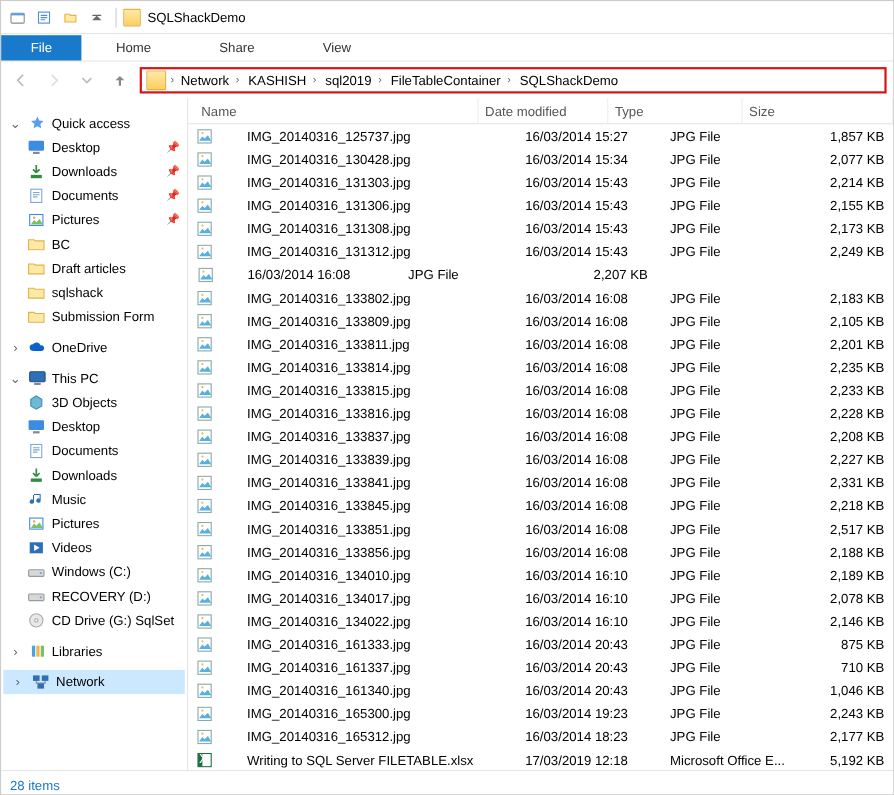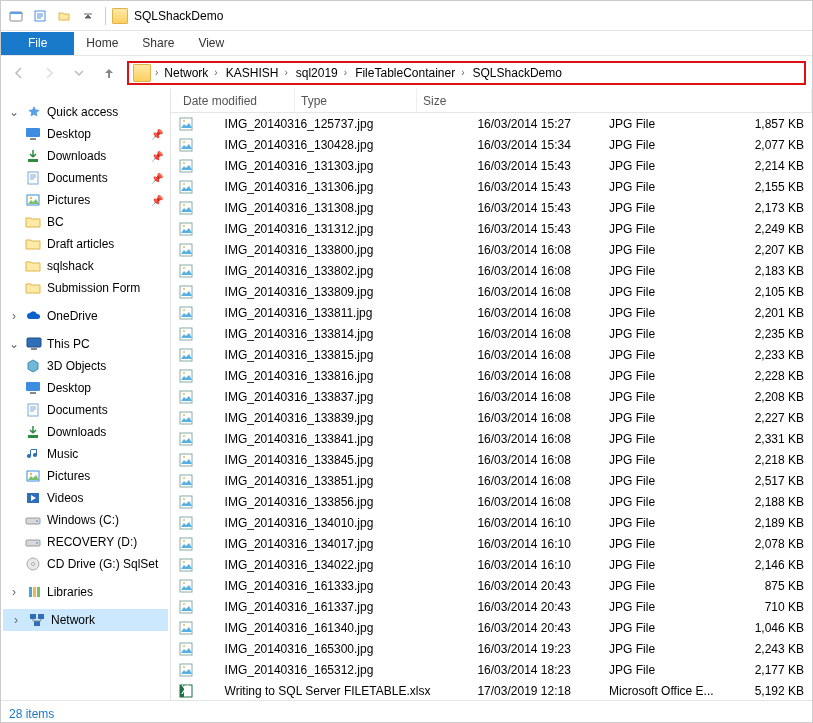--- a/index.html
+++ b/index.html
@@ -4,21 +4,21 @@
 <style>
 * { margin:0; padding:0; box-sizing:border-box; font-family:"Segoe UI",Tahoma,sans-serif; font-size:12px; }
 body { background:#fff; width:813px; height:723px; overflow:hidden; border:1px solid #ccc; }
 .titlebar { height:30px; display:flex; align-items:center; padding:0 4px; border-bottom:1px solid #e5e5e5; }
 .titlebar .qat { display:flex; align-items:center; gap:2px; }
 .titlebar .qat-item { width:22px; height:22px; display:flex; align-items:center; justify-content:center; }
 .titlebar .divider { width:1px; height:18px; background:#ccc; margin:0 6px; }
 .titlebar .title-icon { width:16px; height:16px; background:linear-gradient(#ffe9a6,#fccf5f); border:1px solid #e0b44a; border-radius:1px; margin-right:6px; }
 .titlebar .title { color:#000; }
 .ribbon-tabs { height:24px; display:flex; align-items:flex-end; }
-.tab { padding:4px 12px 5px; color:#333; cursor:default; }
+.tab { padding:4px 31px 5px; color:#333; cursor:default; }
 .tab.file { background:#1979ca; color:#fff; padding:4px 27px 5px; }
 .addrrow { height:34px; display:flex; align-items:center; padding:2px 6px; gap:6px; border-top:1px solid #e5e5e5; }
 .nav-btn { width:24px; height:24px; display:flex; align-items:center; justify-content:center; color:#bbb; }
 .addrbar { flex:1; height:24px; border:2px solid #d11; display:flex; align-items:center; padding:0 4px; gap:4px; }
 .addr-icon { width:18px; height:18px; background:linear-gradient(#ffe9a6,#fccf5f); border:1px solid #e0b44a; border-radius:1px; }
 .addr-seg { padding:2px 2px; color:#000; display:flex; align-items:center; gap:6px; }
 .addr-chev { color:#666; font-size:10px; }
 .content { display:flex; height:calc(100% - 30px - 24px - 34px - 22px); }
 .sidebar { width:170px; border-right:1px solid #e5e5e5; padding:6px 2px; overflow:hidden; }
 .nav-group-header { display:flex; align-items:center; gap:5px; padding:3px 4px; margin-top:6px; }
@@ -350,20 +350,21 @@
             <rect x="5" y="8" width="6" height="5" fill="#2e6fb7"></rect>
             <path d="M4 6v2h8V6" stroke="#888" fill="none"></path>
           </svg>
         </span>
    <span>Network</span>
   </div>
  </div>
 
  <div class="main">
   <div class="cols">
+   <div class="col-head col-name">Name</div>
    <div class="col-head col-date">Date modified</div>
    <div class="col-head col-type">Type</div>
    <div class="col-head col-size">Size</div>
   </div>
   <div class="filelist" id="filelist">
         <div class="row">
           <span class="ficon">
             <svg width="14" height="14">
               <rect x="1" y="1" width="12" height="12" fill="#fff" stroke="#8aa"></rect>
               <path d="M2 11l3-4 2 2 3-3 3 5z" fill="#56b1e0"></path>
@@ -441,21 +442,20 @@
           <span class="fsize">2,249 KB</span>
         </div>
         <div class="row">
           <span class="ficon">
             <svg width="14" height="14">
               <rect x="1" y="1" width="12" height="12" fill="#fff" stroke="#8aa"></rect>
               <path d="M2 11l3-4 2 2 3-3 3 5z" fill="#56b1e0"></path>
               <circle cx="5" cy="4" r="1" fill="#f0b64d"></circle>
             </svg>
           </span>
-          <span class="fname">IMG_20140316_133800.jpg</span>
           <span class="fdate">16/03/2014 16:08</span>
           <span class="ftype">JPG File</span>
           <span class="fsize">2,207 KB</span>
         </div>
         <div class="row">
           <span class="ficon">
             <svg width="14" height="14">
               <rect x="1" y="1" width="12" height="12" fill="#fff" stroke="#8aa"></rect>
               <path d="M2 11l3-4 2 2 3-3 3 5z" fill="#56b1e0"></path>
               <circle cx="5" cy="4" r="1" fill="#f0b64d"></circle>

